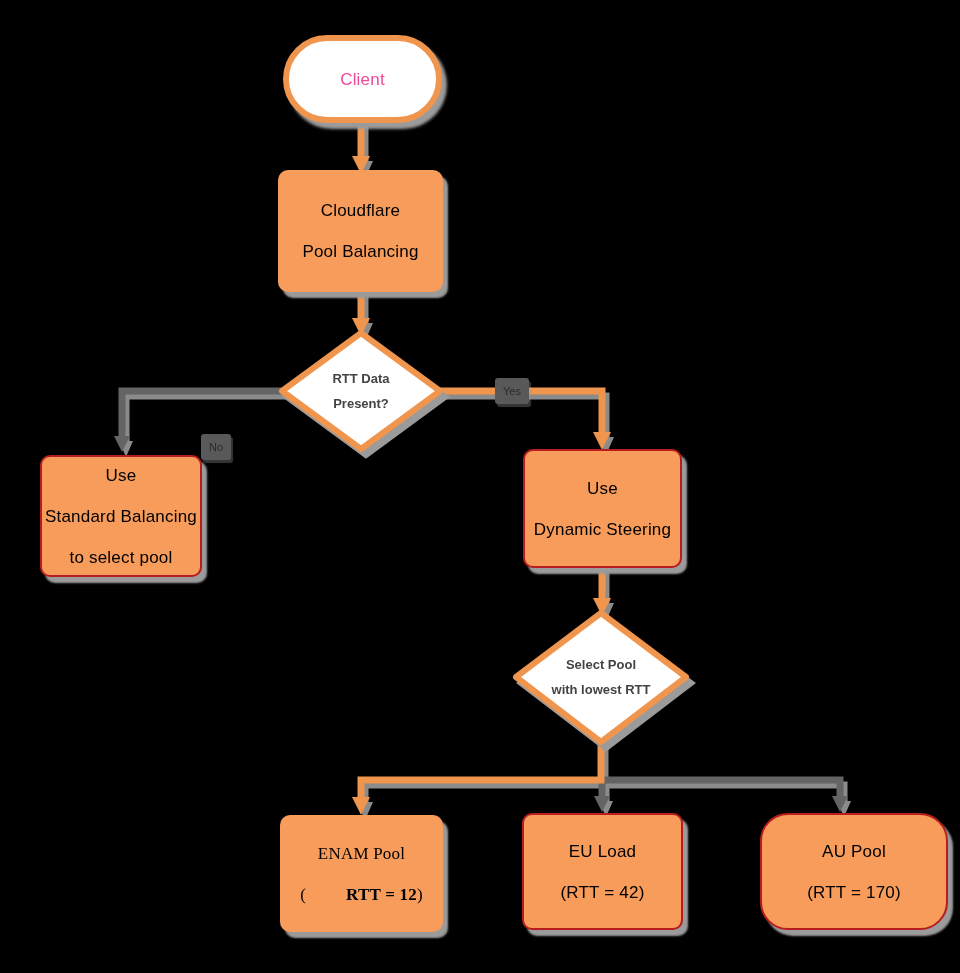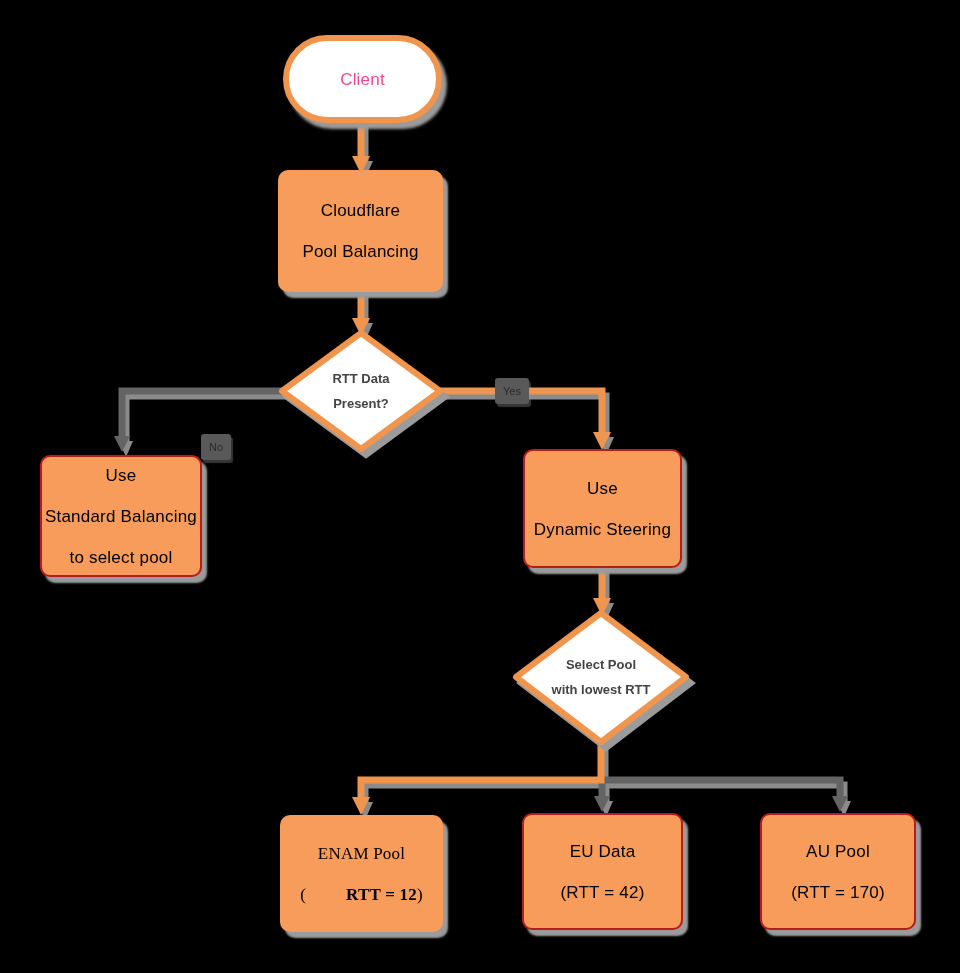--- a/index.html
+++ b/index.html
@@ -167,22 +167,22 @@
     <div>Select Pool</div>
     <div>with lowest RTT</div>
   </div>
 
   <div class="node proc" style="left:280px; top:815px; width:163px; height:117px;font-family:Liberation Serif, serif;">
     <div>ENAM Pool</div>
     <div><span>(</span><span class="b">RTT = 12</span><span>)</span></div>
   </div>
 
   <div class="node proc white-border" style="left:522px; top:813px; width:161px; height:117px;">
-    <div>EU Data</div>
+    <div>EU Load</div>
     <div>(RTT = 42)</div>
   </div>
 
-  <div class="node proc white-border" style="left:760px; top:813px; width:156px; height:117px;">
+  <div class="node proc white-border" style="left:760px; top:813px; width:188px; height:117px;border-radius:28px;">
     <div>AU Pool</div>
     <div>(RTT = 170)</div>
   </div>
 
 </div>
 
 </body></html>

